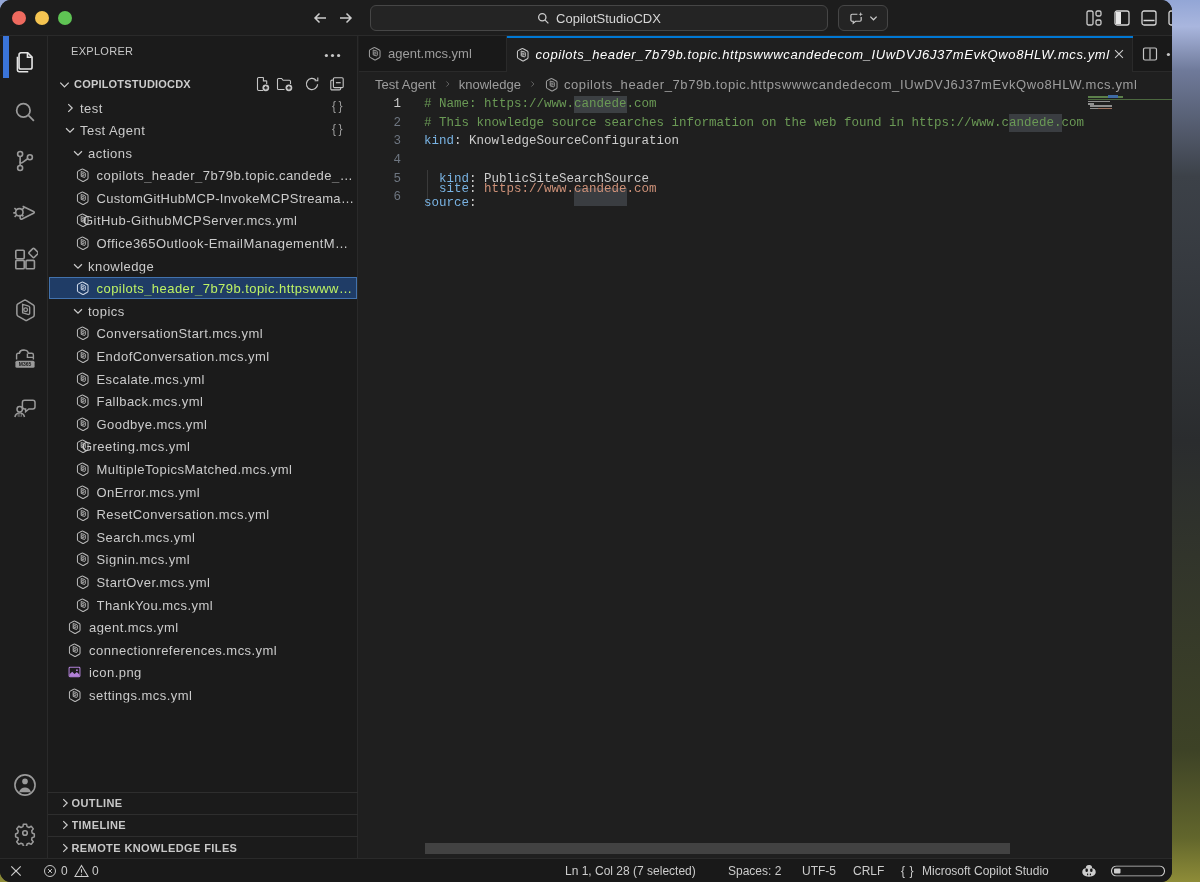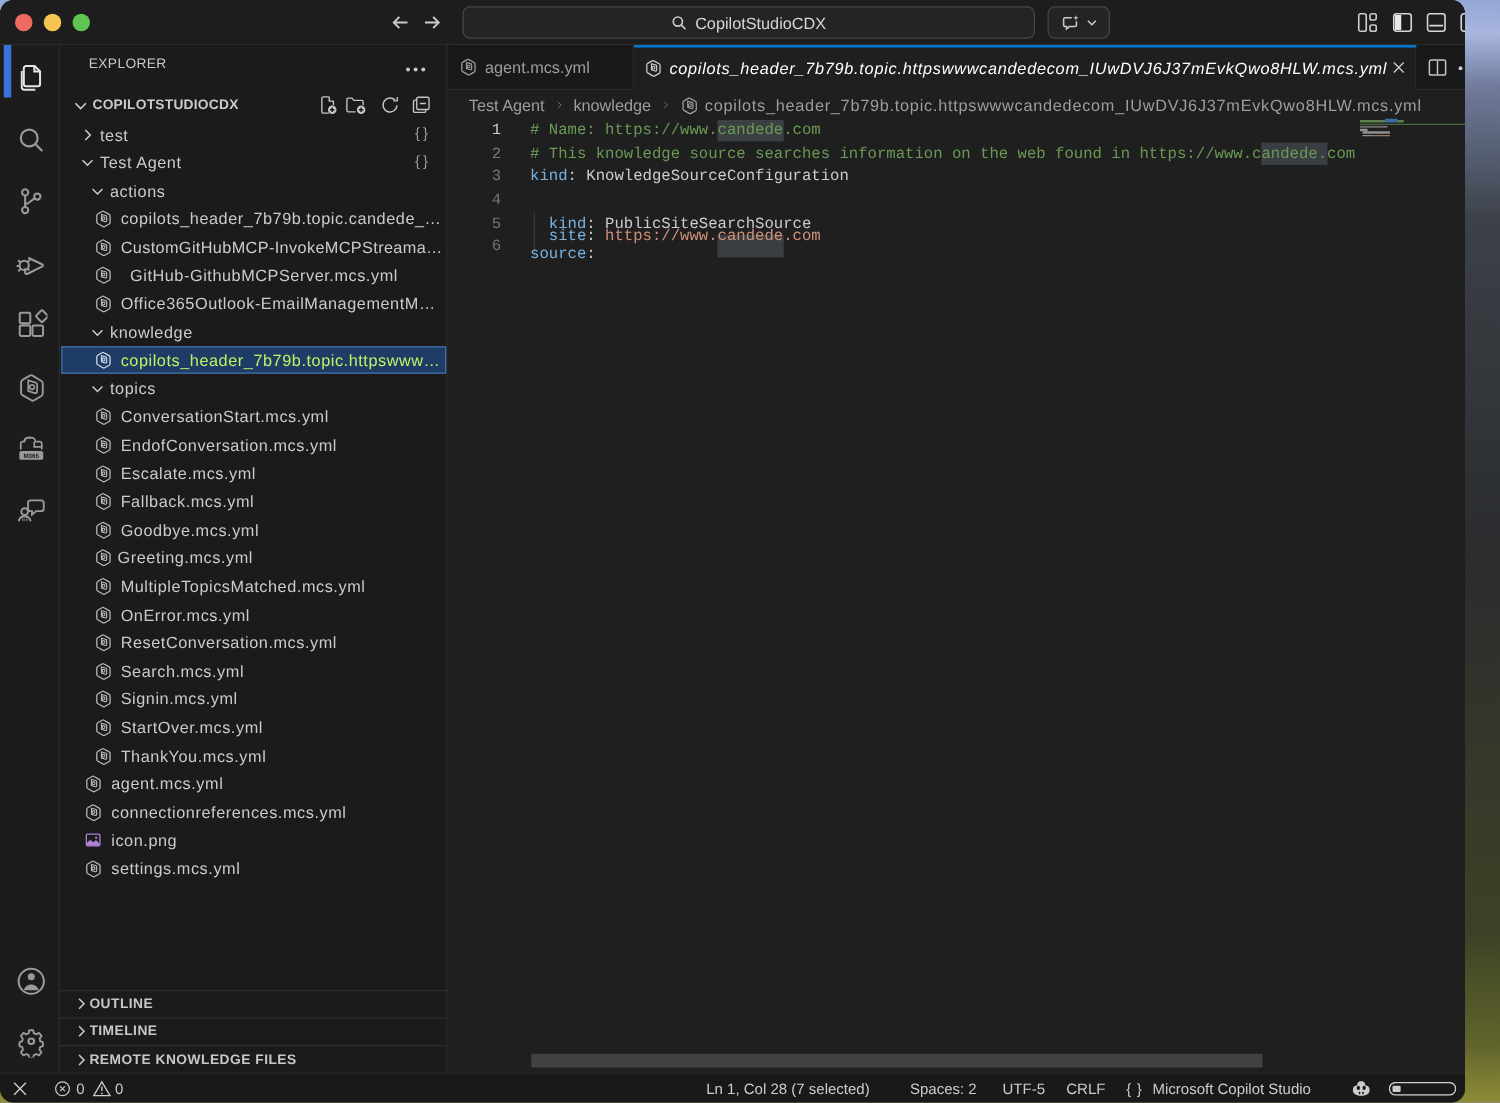--- a/index.html
+++ b/index.html
@@ -250,21 +250,21 @@
     <div class="row" style="top:150.2px">
         <svg class="ficon" style="left:27px" width="15" height="15" viewBox="0 0 16 16" stroke="#b8b8b8">
           <use href="#hexfile"></use>
         </svg>
         <div class="rlabel" style="left:48.5px;max-width:262px;letter-spacing:.3px">CustomGitHubMCP-InvokeMCPStreama…</div>
       </div>
     <div class="row" style="top:172.7px">
         <svg class="ficon" style="left:27px" width="15" height="15" viewBox="0 0 16 16" stroke="#b8b8b8">
           <use href="#hexfile"></use>
         </svg>
-        <div class="rlabel" style="left:56px;max-width:257px">GitHub-GithubMCPServer.mcs.yml</div>
+        <div class="rlabel" style="left:35px;max-width:257px">GitHub-GithubMCPServer.mcs.yml</div>
       </div>
     <div class="row" style="top:195.4px">
         <svg class="ficon" style="left:27px" width="15" height="15" viewBox="0 0 16 16" stroke="#b8b8b8">
           <use href="#hexfile"></use>
         </svg>
         <div class="rlabel" style="left:48.5px;max-width:257px">Office365Outlook-EmailManagementM…</div>
       </div>
     <div class="row" style="top:218.0px">
         <svg class="chev" style="left:23px" width="14" height="14" viewBox="0 0 16 16" stroke="#cccccc">
           <use href="#cdown"></use>
@@ -311,21 +311,21 @@
     <div class="row" style="top:376.3px">
         <svg class="ficon" style="left:27px" width="15" height="15" viewBox="0 0 16 16" stroke="#b8b8b8">
           <use href="#hexfile"></use>
         </svg>
         <div class="rlabel" style="left:48.5px;max-width:257px">Goodbye.mcs.yml</div>
       </div>
     <div class="row" style="top:398.9px">
         <svg class="ficon" style="left:27px" width="15" height="15" viewBox="0 0 16 16" stroke="#b8b8b8">
           <use href="#hexfile"></use>
         </svg>
-        <div class="rlabel" style="left:46px;max-width:257px">Greeting.mcs.yml</div>
+        <div class="rlabel" style="left:34px;max-width:257px">Greeting.mcs.yml</div>
       </div>
     <div class="row" style="top:421.5px">
         <svg class="ficon" style="left:27px" width="15" height="15" viewBox="0 0 16 16" stroke="#b8b8b8">
           <use href="#hexfile"></use>
         </svg>
         <div class="rlabel" style="left:48.5px;max-width:257px">MultipleTopicsMatched.mcs.yml</div>
       </div>
     <div class="row" style="top:444.1px">
         <svg class="ficon" style="left:27px" width="15" height="15" viewBox="0 0 16 16" stroke="#b8b8b8">
           <use href="#hexfile"></use>

